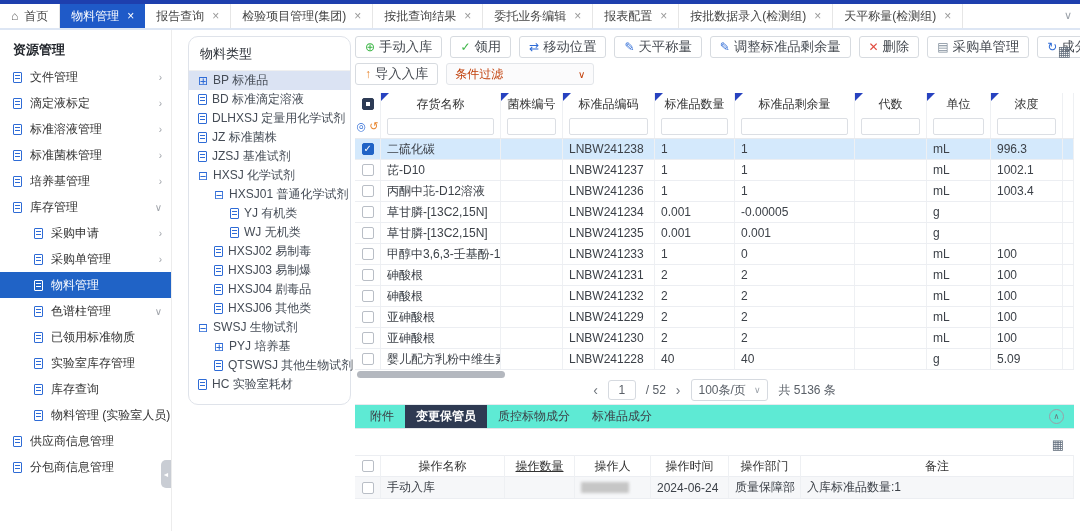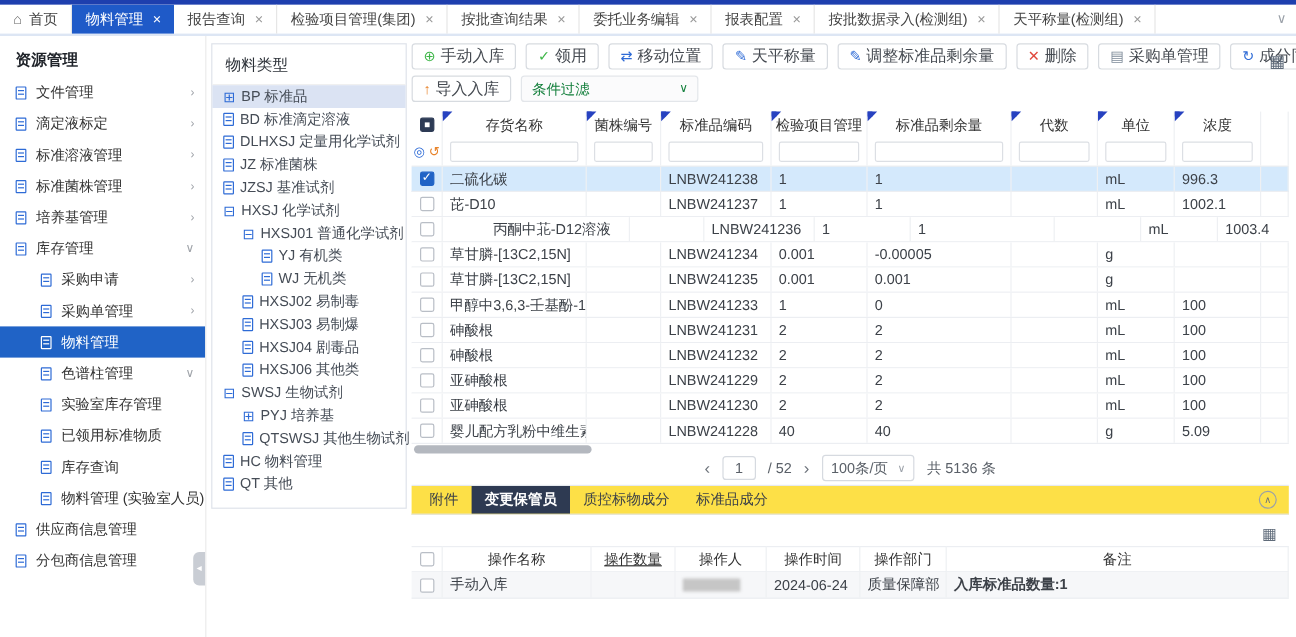--- a/index.html
+++ b/index.html
@@ -27,37 +27,37 @@
   .side-item .s-arrow { position:absolute; right:9px; color:#a0a4aa; font-size:10px; }
   .side-item.selected { background:var(--sidebar_selected,#2063c6); color:#fff; }
   .side-item.selected .ic { color:#fff; }
   .collapse-handle { position:absolute; right:0; top:430px; width:10px; height:28px; background:#c9cdd4; color:#fff; border-radius:5px 0 0 5px; display:flex; align-items:center; justify-content:center; font-size:7px; cursor:pointer; }
 
   
   .ic { flex:none; display:inline-block; width:9px; height:11px; border:1px solid currentColor; border-radius:1px; color:var(--icon_blue,#2e6bd6); position:relative; }
   .ic::before { content:""; position:absolute; left:1px; right:1px; top:2px; border-top:1px solid currentColor; box-shadow:0 3px 0 currentColor; }
 
   
-  .tree-panel { width:163px; flex:none; margin:6px 2px 6px 4px; border:1px solid #dfe3ea; border-radius:0; background:#fff; height:fit-content; padding-bottom:10px; }
+  .tree-panel { width:163px; flex:none; margin:6px 2px 6px 16px; border:1px solid #dfe3ea; border-radius:10px; background:#fff; height:fit-content; padding-bottom:10px; }
   .tree-title { padding:8px 11px 7px; font-size:13px; color:#2a2f36; border-bottom:1px solid #f0f0f0; }
   .tree-item { height:19px; display:flex; align-items:center; gap:5px; padding-left:9px; color:#40485277; color:#454c56; white-space:nowrap; cursor:pointer; font-size:12px; }
   .tree-item.lvl1 { padding-left:25px; }
   .tree-item.lvl2 { padding-left:41px; }
   .tree-item.selected { background:var(--tree_selected,#dbe3f3); }
   .expander { color:var(--icon_blue,#2e6bd6); font-size:12px; line-height:1; }
 
   
   .main { flex:1; min-width:0; display:flex; flex-direction:column; padding:6px 6px 0 2px; position:relative; }
   .toolbar-row { display:flex; gap:8px; margin-bottom:5px; align-items:center; }
   .tbtn { display:inline-flex; align-items:center; gap:4px; height:22px; padding:0 9px; border:1px solid #d7dbe0; border-radius:3px; background:#fff; color:#464b52; cursor:pointer; white-space:nowrap; }
   .bi { font-size:12px; line-height:1; }
   .c-success { color:var(--success,#3eb648); } .c-blue { color:var(--icon_blue,#2e6bd6); }
   .c-danger { color:var(--danger,#e0483c); } .c-gray { color:var(--icon_gray,#7e8b99); }
   .c-warning { color:var(--warning,#e8842c); }
-  .tdrop { width:148px; height:22px; border:1px solid #e3e6ea; border-radius:3px; color:#15803d; display:flex; align-items:center; justify-content:space-between; padding:0 8px; background:#fbfbfc; cursor:not-allowed; }
+  .tdrop { width:148px; height:22px; border:1px solid #e3e6ea; border-radius:3px; color:#c2410c; display:flex; align-items:center; justify-content:space-between; padding:0 8px; background:#fbfbfc; cursor:not-allowed; }
   .corner-grid { position:absolute; right:9px; top:13px; color:#5f6b7a; font-size:14px; cursor:pointer; }
 
   
   .grid { margin-top:3px; }
   .thead, .tfilter, .trow { display:flex; align-items:center; }
   .th { position:relative; height:22px; display:flex; align-items:center; justify-content:center; border-right:1px solid #eef0f3; color:#333; flex:none; cursor:pointer; }
   .th::before { content:""; position:absolute; left:0; top:0; border:4px solid transparent; border-top-color:var(--header_triangle,#2742c0); border-left-color:var(--header_triangle,#2742c0); }
   .th.nocorner::before { display:none; }
   .tfilter { height:24px; border-bottom:1px solid #e8eaee; }
   .tf { height:100%; display:flex; align-items:center; justify-content:center; border-right:1px solid #eef0f3; flex:none; gap:3px; }
@@ -77,21 +77,21 @@
 
   
   .pager { display:flex; align-items:center; justify-content:center; gap:10px; height:24px; color:#5a6068; }
   .pnav { color:#6d737b; cursor:pointer; font-size:14px; }
   .page-box { min-width:28px; height:20px; border:1px solid #d6dae0; border-radius:3px; display:flex; align-items:center; justify-content:center; background:#fff; }
   .size-select { border:1px solid #d6dae0; border-radius:3px; height:22px; padding:0 7px; display:flex; align-items:center; gap:8px; cursor:pointer; background:#fff; }
   .size-select .sc { font-size:9px; color:#9aa0a8; }
 
   
   .bottom-panel { flex:1; border-top:1px solid #e7eaee; margin-top:2px; position:relative; background:#fff; }
-  .btabs { display:flex; align-items:stretch; height:24px; background:#fde047; border-bottom:1px solid #e3e6ea; padding-left:4px; position:relative; }
+  .btabs { display:flex; align-items:stretch; height:24px; background:#5eead4; border-bottom:1px solid #e3e6ea; padding-left:4px; position:relative; }
   .btab { padding:0 11px; display:flex; align-items:center; color:#3c4148; cursor:pointer; white-space:nowrap; }
   .btab.active { background:var(--bottom_tab_active,#2e3a52); color:#fff; font-weight:bold; }
   .collapse-circle { position:absolute; right:10px; top:4px; width:15px; height:15px; border:1px solid #9aa0a8; border-radius:50%; color:#6b7077; font-size:8px; display:flex; align-items:center; justify-content:center; cursor:pointer; }
   .bgrid-icon { position:absolute; right:10px; top:32px; color:#5f6b7a; font-size:13px; cursor:pointer; }
   .btable { margin-top:26px; }
   .bth { height:22px; background:#fff; border-top:1px solid #eceef2; border-bottom:1px solid #eceef2; font-weight:normal; }
   .brow { height:22px; background:#f6f7f9; border-bottom:1px solid #eceef2; }
   .redact { width:48px; height:11px; background:#c6c6c6; filter:blur(1.5px); border-radius:1px; }
 </style>
 </head>
@@ -188,25 +188,25 @@
           <span class="ic"></span>
           <span>物料管理</span>
         </div>
         <div class="side-item lvl2">
           <span class="ic"></span>
           <span>色谱柱管理</span>
           <span class="s-arrow">∨</span>
         </div>
         <div class="side-item lvl2">
           <span class="ic"></span>
+          <span>已领用标准物质</span>
+        </div>
+        <div class="side-item lvl2">
+          <span class="ic"></span>
           <span>实验室库存管理</span>
-        </div>
-        <div class="side-item lvl2">
-          <span class="ic"></span>
-          <span>已领用标准物质</span>
         </div>
         <div class="side-item lvl2">
           <span class="ic"></span>
           <span>库存查询</span>
         </div>
         <div class="side-item lvl2">
           <span class="ic"></span>
           <span>物料管理 (实验室人员)</span>
         </div>
         <div class="side-item lvl1">
@@ -283,25 +283,21 @@
         <div class="tree-item lvl1">
           <span class="expander">⊞</span>
           <span>PYJ 培养基</span>
         </div>
         <div class="tree-item lvl1">
           <span class="ic"></span>
           <span>QTSWSJ 其他生物试剂</span>
         </div>
         <div class="tree-item lvl0">
           <span class="ic"></span>
-          <span>HC 物料管理</span>
-        </div>
-        <div class="tree-item lvl0">
-          <span class="ic"></span>
-          <span>QT 其他</span>
+          <span>HC 实验室耗材</span>
         </div>
       </div>
   </section>
 
   <main class="main">
     <div class="toolbar-row" id="toolbar-row1">
         <button class="tbtn">
           <span class="bi c-success">⊕</span>
           <span>手动入库</span>
         </button>
@@ -347,21 +343,21 @@
     <span class="corner-grid">▦</span>
 
     <div class="grid">
       <div class="thead" id="thead">
           <div class="th nocorner" style="width: 26px;">
             <span class="cb all"></span>
           </div>
           <div class="th" style="width: 120px;">存货名称</div>
           <div class="th" style="width: 62px;">菌株编号</div>
           <div class="th" style="width: 92px;">标准品编码</div>
-          <div class="th" style="width: 80px;">检验项目管理</div>
+          <div class="th" style="width: 80px;">标准品数量</div>
           <div class="th" style="width: 120px;">标准品剩余量</div>
           <div class="th" style="width: 72px;">代数</div>
           <div class="th" style="width: 64px;">单位</div>
           <div class="th" style="width: 72px;">浓度</div>
           <div class="th nocorner" style="flex: 1 1 0%;"></div>
         </div>
       <div class="tfilter" id="tfilter">
           <div class="tf" style="width: 26px;">
             <span class="fic c-blue">◎</span>
             <span class="fic c-warning">↺</span>
@@ -418,21 +414,21 @@
             <div class="td" style="width: 120px;">1</div>
             <div class="td" style="width: 72px;"></div>
             <div class="td" style="width: 64px;">mL</div>
             <div class="td" style="width: 72px;">1002.1</div>
             <div class="td" style="flex: 1 1 0%;"></div>
           </div>
           <div class="trow">
             <div class="cbc" style="width: 26px;">
               <span class="cb"></span>
             </div>
-            <div class="td" style="width: 120px; margin-left: 36px;">丙酮中苝-D12溶液</div>
+            <div class="td" style="width: 120px;">丙酮中苝-D12溶液</div>
             <div class="td" style="width: 62px;"></div>
             <div class="td" style="width: 92px;">LNBW241236</div>
             <div class="td" style="width: 80px;">1</div>
             <div class="td" style="width: 120px;">1</div>
             <div class="td" style="width: 72px;"></div>
             <div class="td" style="width: 64px;">mL</div>
             <div class="td" style="width: 72px;">1003.4</div>
             <div class="td" style="flex: 1 1 0%;"></div>
           </div>
           <div class="trow">
@@ -591,19 +587,19 @@
               <div class="cbc" style="width: 26px;">
                 <span class="cb"></span>
               </div>
               <div class="td" style="width: 124px;">手动入库</div>
               <div class="td" style="width: 70px;"></div>
               <div class="td" style="width: 76px;">
                 <span class="redact"></span>
               </div>
               <div class="td" style="width: 78px;">2024-06-24</div>
               <div class="td" style="width: 72px;">质量保障部</div>
-              <div class="td" style="flex: 1 1 0%; font-weight: bold;">入库标准品数量:1</div>
+              <div class="td" style="flex: 1 1 0%;">入库标准品数量:1</div>
             </div>
           </div>
       </div>
     </div>
   </main>
 </div>
 
 </body></html>

